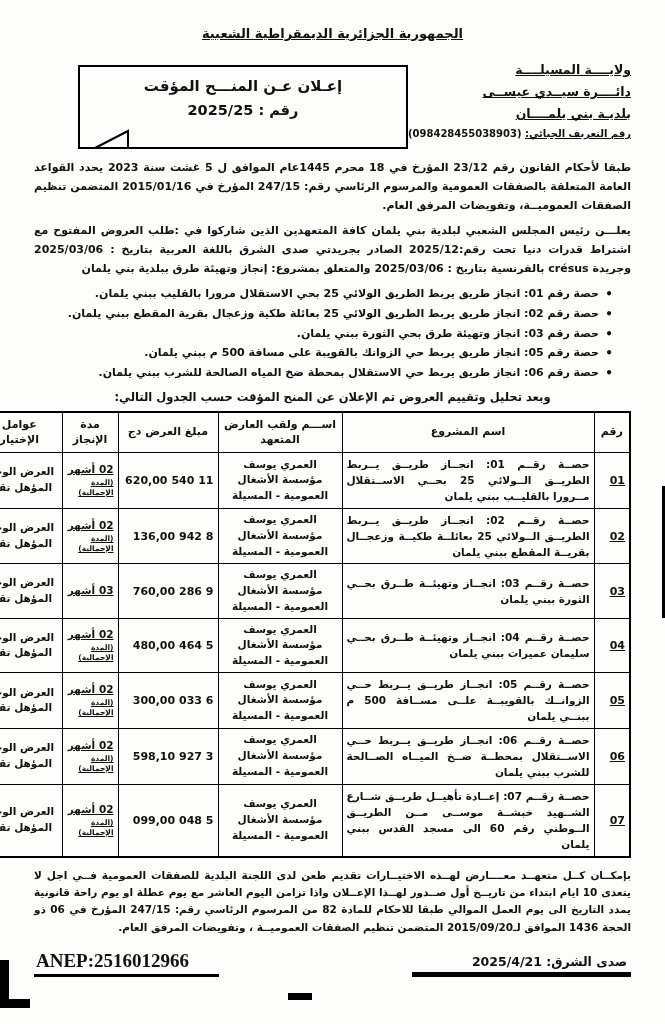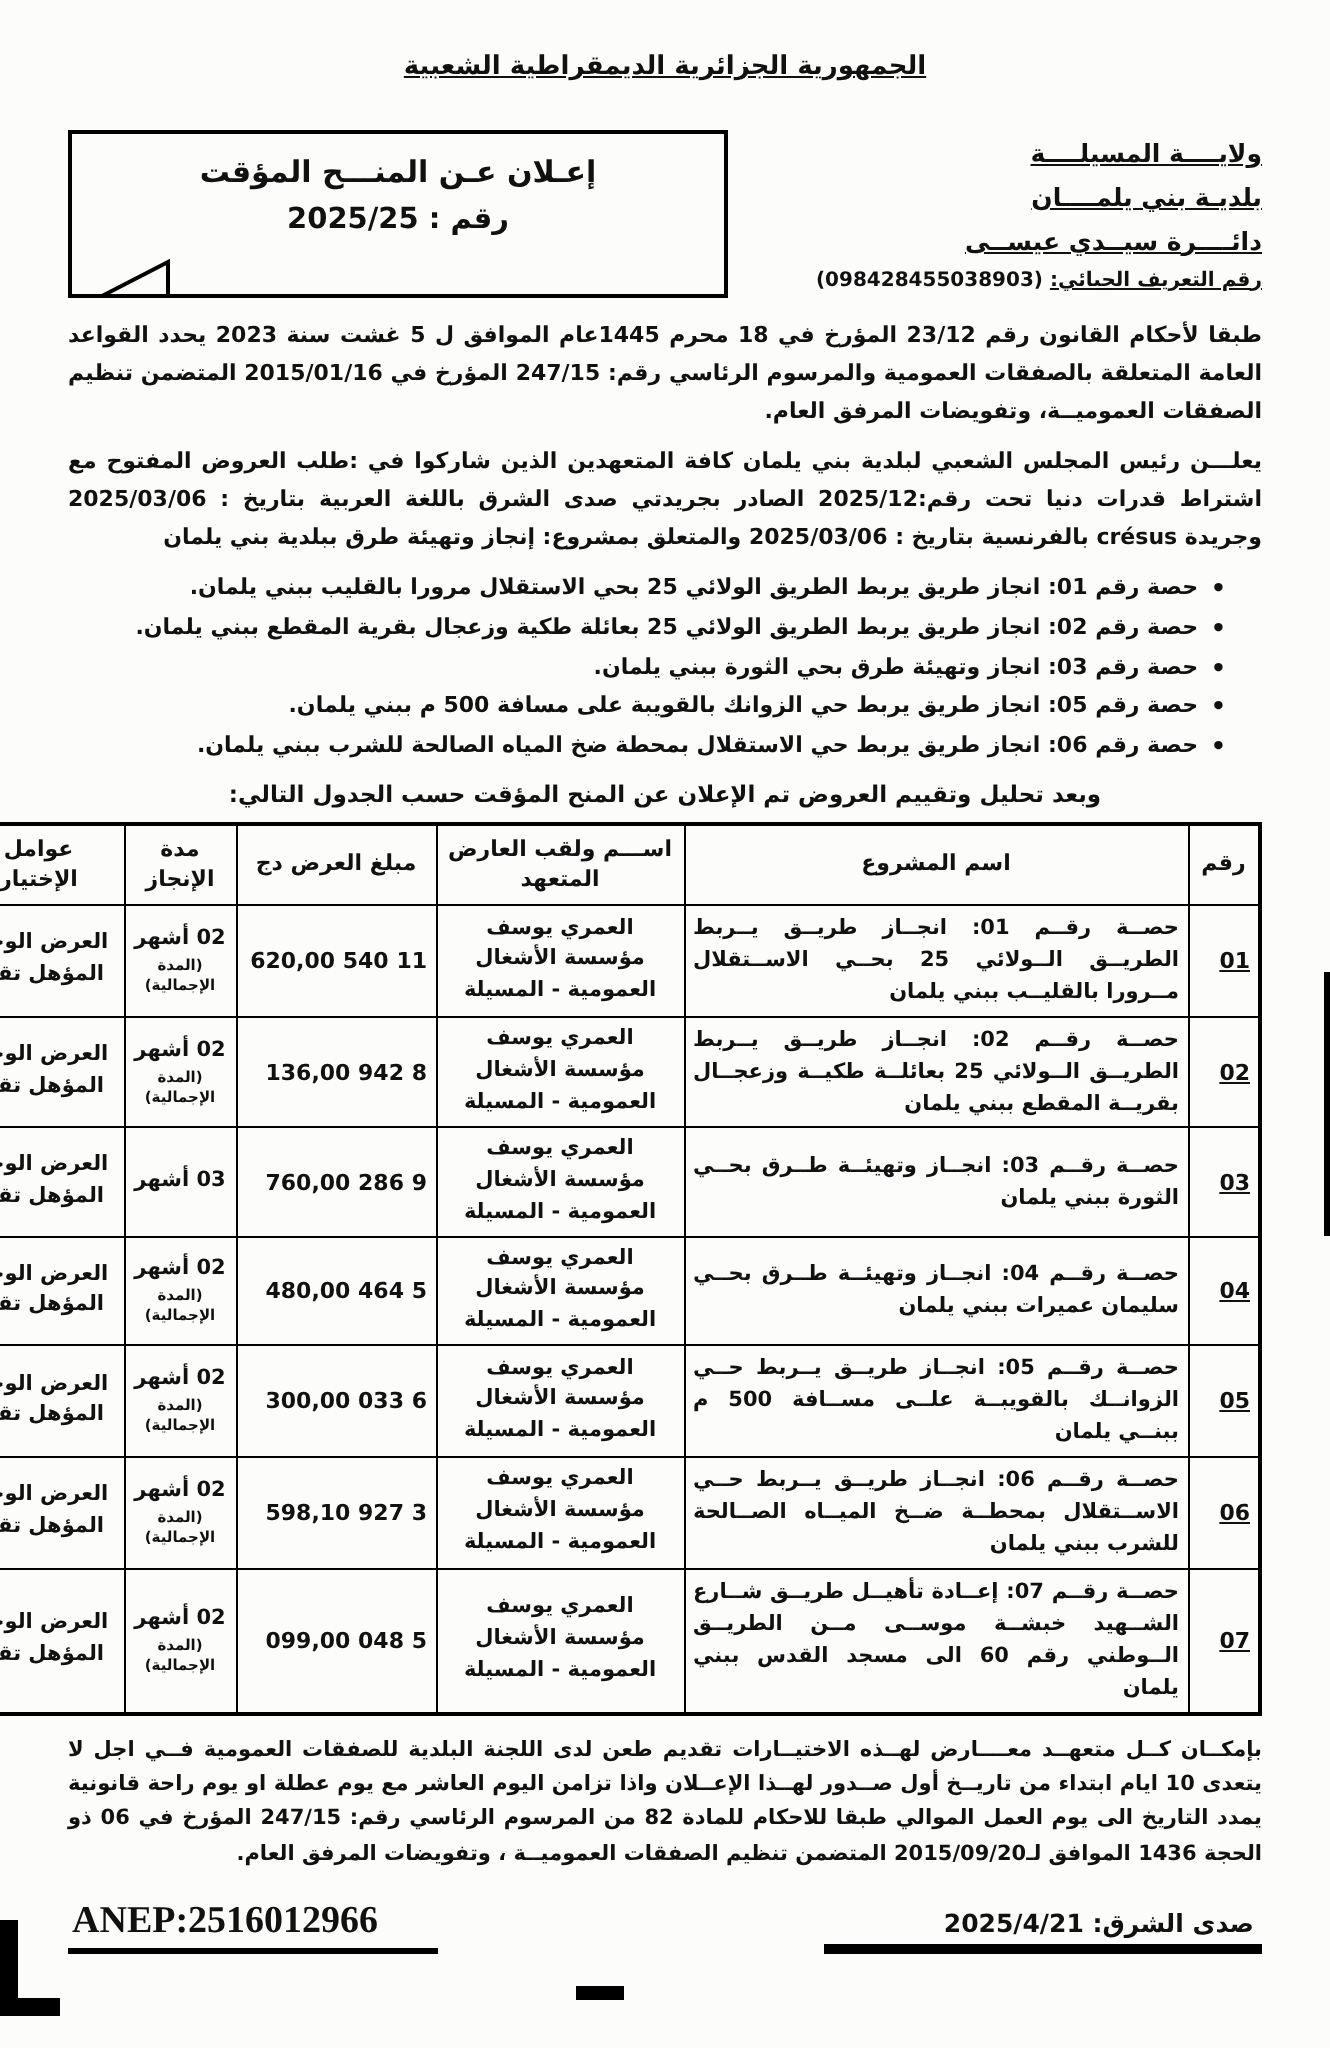--- a/index.html
+++ b/index.html
@@ -12,21 +12,21 @@
     overflow:hidden;
     direction:rtl;
   }
   .page { position:relative; width:665px; height:1024px; padding:26px 34px 10px 34px; }
 
   
   .republic-title{
     text-align:center; font-size:13px; font-weight:800;
     text-decoration:underline; margin-bottom:10px; letter-spacing:.2px;
   }
-  .header-row{ display:flex; justify-content:space-between; align-items:flex-end; margin-bottom:10px; }
+  .header-row{ display:flex; justify-content:space-between; align-items:center; margin-bottom:10px;margin-left:44px; }
   .authority{ text-align:right; line-height:1.75; padding-top:2px; }
   .authority .line{ font-size:12.5px; font-weight:800; text-decoration:underline; }
   .authority .tax{ font-size:10px; font-weight:700; }
   .authority .tax .lbl{ text-decoration:underline; }
 
   .notice-box{
     position:relative; width:330px; min-height:84px; margin-top:14px;
     border:2px solid #000; padding:10px 8px 16px 8px; text-align:center;
     background:#fcfcfa;
   }
@@ -50,21 +50,21 @@
 
   
   table{ width:100%; border-collapse:collapse; border:2px solid #000; table-layout:fixed; }
   th,td{ border:1.6px solid #000; padding:3px 4px; vertical-align:middle; }
   th{ font-size:11px; font-weight:800; text-align:center; height:40px; line-height:1.35; }
   td{ font-size:10.5px; font-weight:700; }
   td.c-no{ font-weight:800; font-size:11px;text-decoration:underline; }
   td.c-project{ text-align:justify; line-height:1.55; font-weight:800; }
   td.c-bidder{ text-align:center; line-height:1.5; }
   td.c-amount{ text-align:center; font-weight:800; font-size:11px; white-space:nowrap;padding-left:36px; }
-  td.c-duration{ text-align:center; line-height:1.35; }
+  td.c-duration{ text-align:right; line-height:1.35;text-decoration:underline; }
   td.c-duration .note{ display:block; font-size:7.5px; font-weight:700; margin-top:2px; }
   td.c-factors{ text-align:center; line-height:1.5; }
   col.w-no{width:36px;} col.w-project{width:252px;} col.w-bidder{width:124px;}
   col.w-amount{width:100px;} col.w-duration{width:56px;} col.w-factors{width:86px;}
 
   
   .appeal{ margin-top:9px; font-size:10.5px; font-weight:600; line-height:1.66; text-align:justify; }
   .footer-row{
     display:flex; justify-content:space-between; align-items:flex-end; margin-top:14px;
   }
@@ -87,22 +87,22 @@
 </head>
 <body>
 
 <div class="page">
 
   <div class="republic-title">الجمهورية الجزائرية الديمقراطية الشعبية</div>
 
   <div class="header-row">
     <div class="authority">
       <div class="line">ولايــــة المسيلــــة</div>
+      <div class="line">دائــــرة سيــدي عيســى</div>
       <div class="line">بلديـة بني يلمــــان</div>
-      <div class="line">دائــــرة سيــدي عيســى</div>
       <div class="tax">
         <span class="lbl">رقم التعريف الجبائي:</span>
         <span>(098428455038903)</span>
       </div>
     </div>
 
     <div class="notice-box">
       <div class="t1">إعـلان عـن المنـــح المؤقت</div>
       <div class="t2">رقم : 2025/25</div>
       <svg class="curl" width="36" height="20" viewBox="0 0 36 20">

